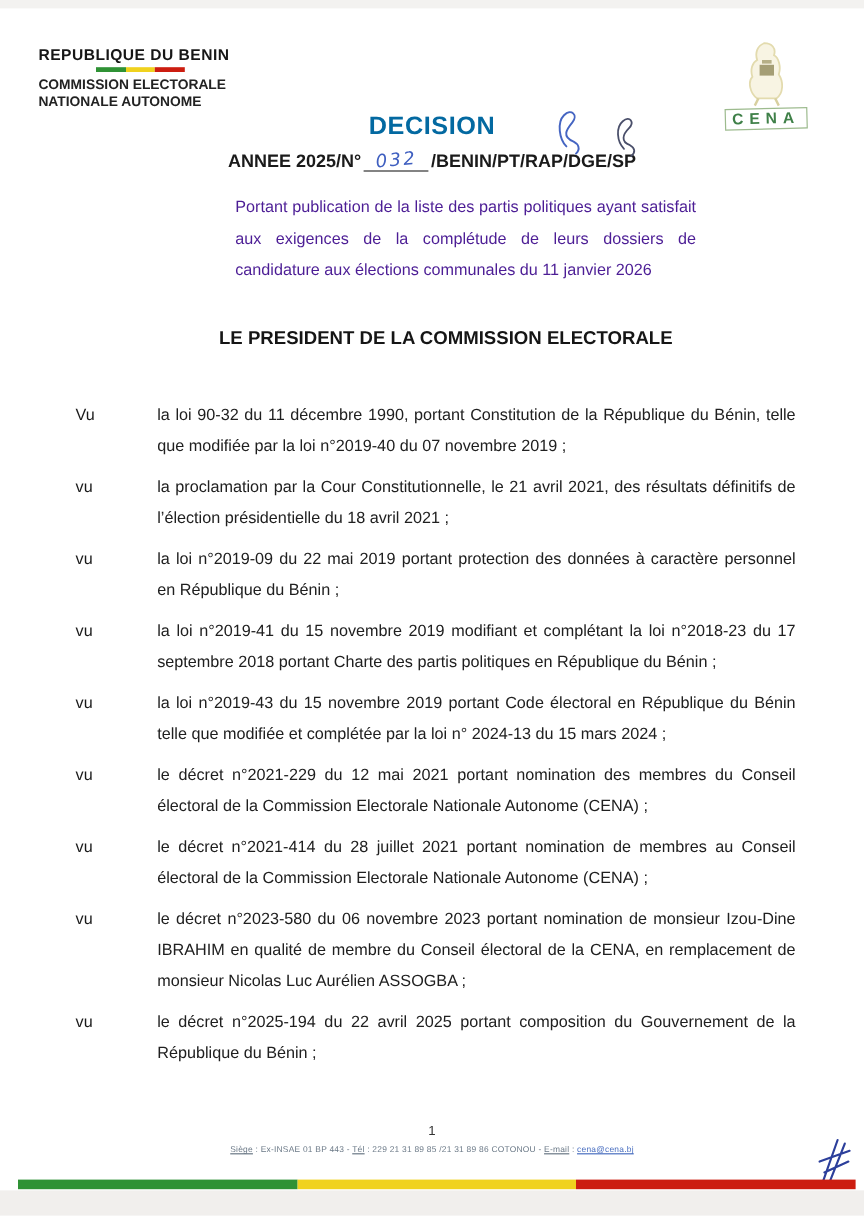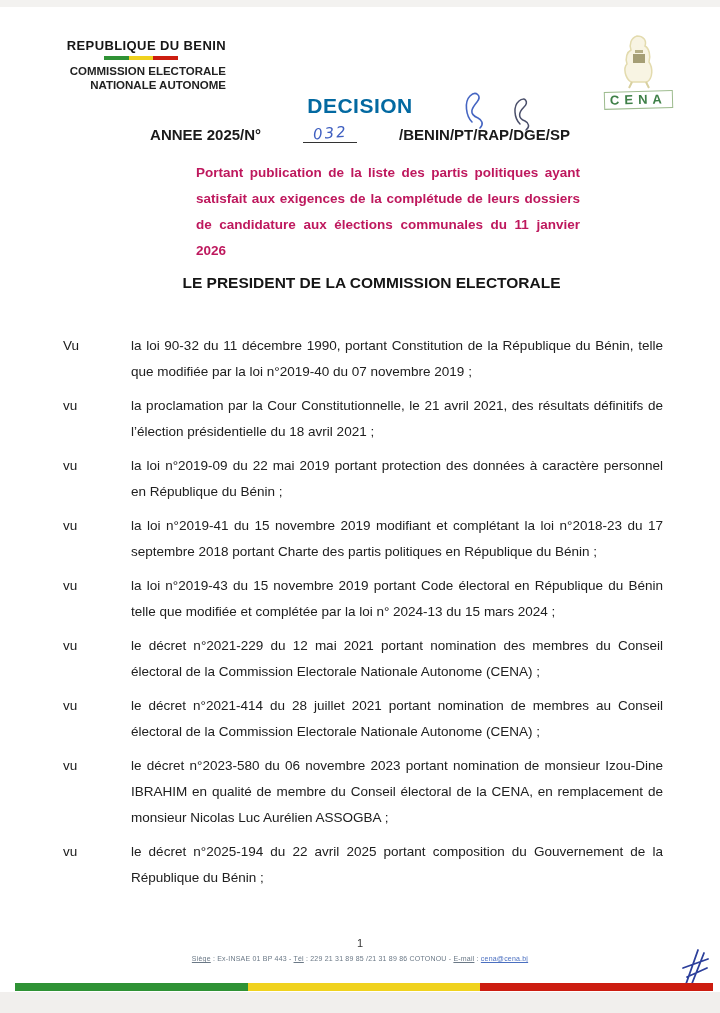--- a/index.html
+++ b/index.html
@@ -8,21 +8,21 @@
     font-family:"Liberation Sans", sans-serif;
     background:#ffffff;
     color:#1c1c1c;
     position:relative;
     overflow:hidden;
   }
   .photo-edge-top { position:absolute; top:0; left:0; width:720px; height:7px; background:#f3f2f0; }
   .photo-edge-bottom { position:absolute; top:992px; left:0; width:720px; height:21px; background:#f1efed; }
 
   
-  .org-block { position:absolute; left:56px; top:38px; width:170px; text-align:right; }
+  .org-block { position:absolute; left:32px; top:38px; width:170px; text-align:left; }
   .org-republic { font-size:13px; font-weight:bold; letter-spacing:.4px; color:#161616; }
   .flag-bar { width:74px; height:4px; margin:3px auto 4px auto; display:flex; }
   .flag-bar .seg { flex:1; height:100%; }
   .seg-green { background:var(--flag-green); }
   .seg-yellow { background:var(--flag-yellow); }
   .seg-red { background:var(--flag-red); }
   .org-commission { font-size:11.5px; font-weight:bold; line-height:14px; color:#222; }
 
   
   .logo { position:absolute; left:596px; top:34px; width:84px; height:82px; text-align:center; }
@@ -32,32 +32,32 @@
     border:1.5px solid #9dbb8e; background:rgba(255,255,255,.92);
     color:var(--logo-green); font-weight:bold; font-size:13px; letter-spacing:5px;
     transform:rotate(-1.5deg);
   }
 
   
   .title { position:absolute; left:0; top:94px; width:720px; text-align:center;
            font-size:21px; font-weight:bold; letter-spacing:.5px; color:#0369a1; }
   .ref-line { position:absolute; left:0; top:124px; width:720px; display:flex;
               justify-content:center; align-items:flex-end;
-              font-size:15px; font-weight:bold; color:#1a1a1a;gap:40px; }
+              font-size:15px; font-weight:bold; color:#1a1a1a; }
   .ref-number-slot { display:inline-block; width:54px; border-bottom:1.6px solid #333;
                      text-align:center; margin:0 2px; }
   .handwritten-number { font-family:"DejaVu Sans", sans-serif; font-style:italic;
                         color:var(--ink-blue); font-size:15px; font-weight:normal;
                         letter-spacing:2px; display:inline-block; transform:rotate(-5deg); }
   .flourish { position:absolute; }
 
   
   .subject { position:absolute; left:196px; top:160px; width:384px;
-             font-size:13.5px; font-weight:bold; line-height:26px;
-             text-align:justify; color:#be185d; }
+             font-size:13.5px; font-weight:normal; line-height:26px;
+             text-align:justify; color:#4c1d95; }
 
   
   .heading { position:absolute; left:0; top:269px; width:720px; text-align:center;
              font-size:15.5px; font-weight:bold; line-height:27px; color:#151515;padding-left:23px; }
 
   
   .considerations { position:absolute; left:63px; top:333px; width:600px; }
   .vu-item { display:flex; margin-bottom:8px; }
   .vu-label { width:52px; flex:0 0 52px; font-weight:normal; font-size:13.5px; line-height:26px; color:#1a1a1a; }
   .vu-text { flex:1; font-size:13.5px; line-height:26px; text-align:justify; color:#202020;margin-left:16px; }

